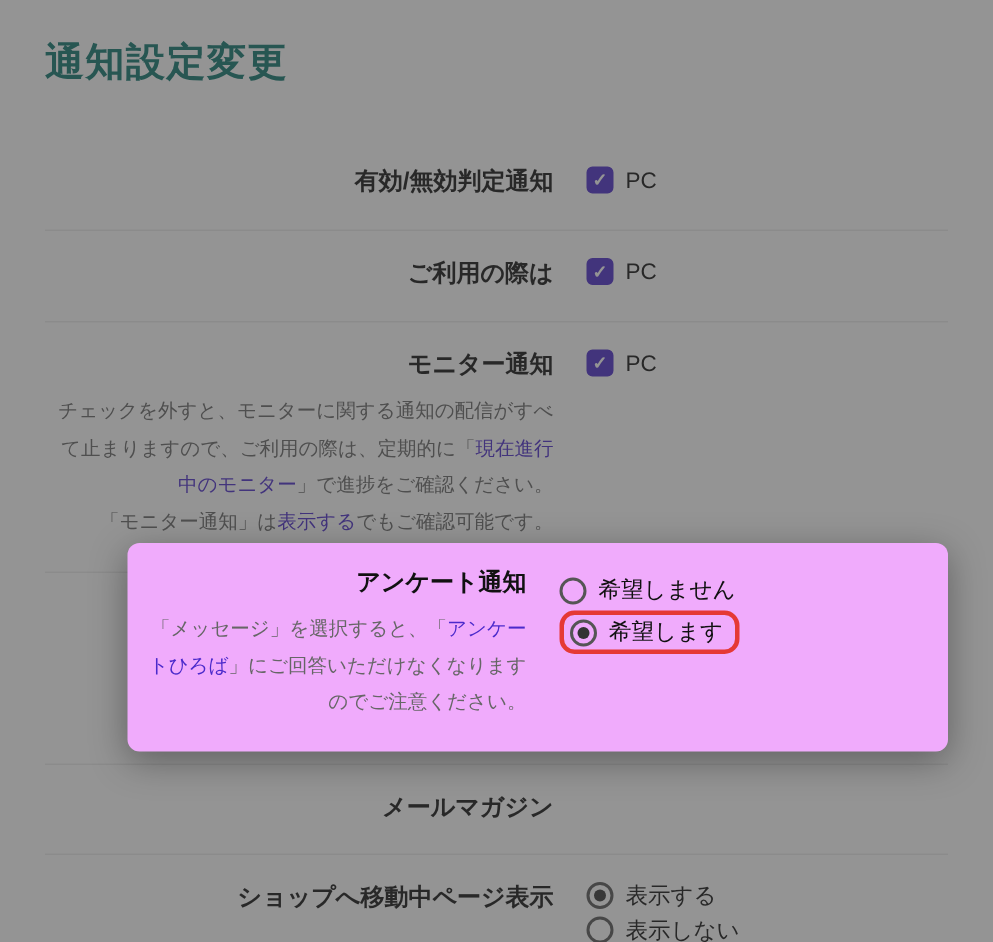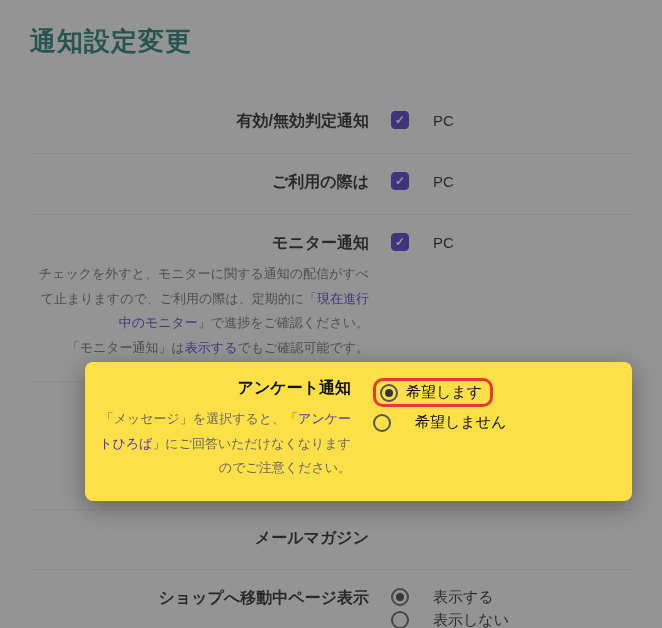--- a/index.html
+++ b/index.html
@@ -51,21 +51,21 @@
     margin-top: 8px;
   }
   .label-col .desc a, .link { color: #4b2acb; text-decoration: none; cursor: pointer; }
   .control-col {
     flex: 1;
     padding-left: 16px;
   }
   .chk-line, .rad-line {
     display: flex;
     align-items: center;
-    gap: 24px;
+    gap: 8px;
     margin-bottom: 4px;
     font-size: 15px;
     color: #111;
   }
   
   .chk {
     width: 18px; height: 18px;
     border-radius: 4px;
     border: 1px solid #888;
     background: #fff;
@@ -87,21 +87,21 @@
     display: inline-flex; align-items: center; justify-content: center;
     cursor: pointer;
   }
   .rad.selected::after {
     content: ""; width: 8px; height: 8px; border-radius: 50%; background: #333;
   }
   
   .highlight-card {
     position: absolute;
     z-index: 10;
-    background: #fde047;
+    background: #f0abfc;
     border-radius: 8px;
     box-shadow: 0 6px 24px rgba(0,0,0,0.35);
     left: 85px;
     right: 30px;
     top: 362px;
     padding: 16px 12px 20px 12px;
     display: flex;
   }
   .highlight-card .label-col { flex: 0 0 260px; }
   .callout {
@@ -187,24 +187,24 @@
 <div class="overlay"></div>
 
 <div class="highlight-card">
   <div class="label-col">
     <div class="row-title">アンケート通知</div>
     <div class="desc">
       <span>「メッセージ」を選択すると、「</span><a class="link">アンケートひろば</a><span>」にご回答いただけなくなりますのでご注意ください。</span>
     </div>
   </div>
   <div class="control-col">
+    <div class="rad-line" style="margin-top:6px;">
+      <span class="rad"></span>
+      <span>希望しません</span>
+    </div>
     <div class="rad-line">
       <span class="callout">
         <span class="rad selected"></span>
         <span>希望します</span>
       </span>
     </div>
-    <div class="rad-line" style="margin-top:6px;">
-      <span class="rad"></span>
-      <span>希望しません</span>
-    </div>
   </div>
 </div>
 
 </body></html>

